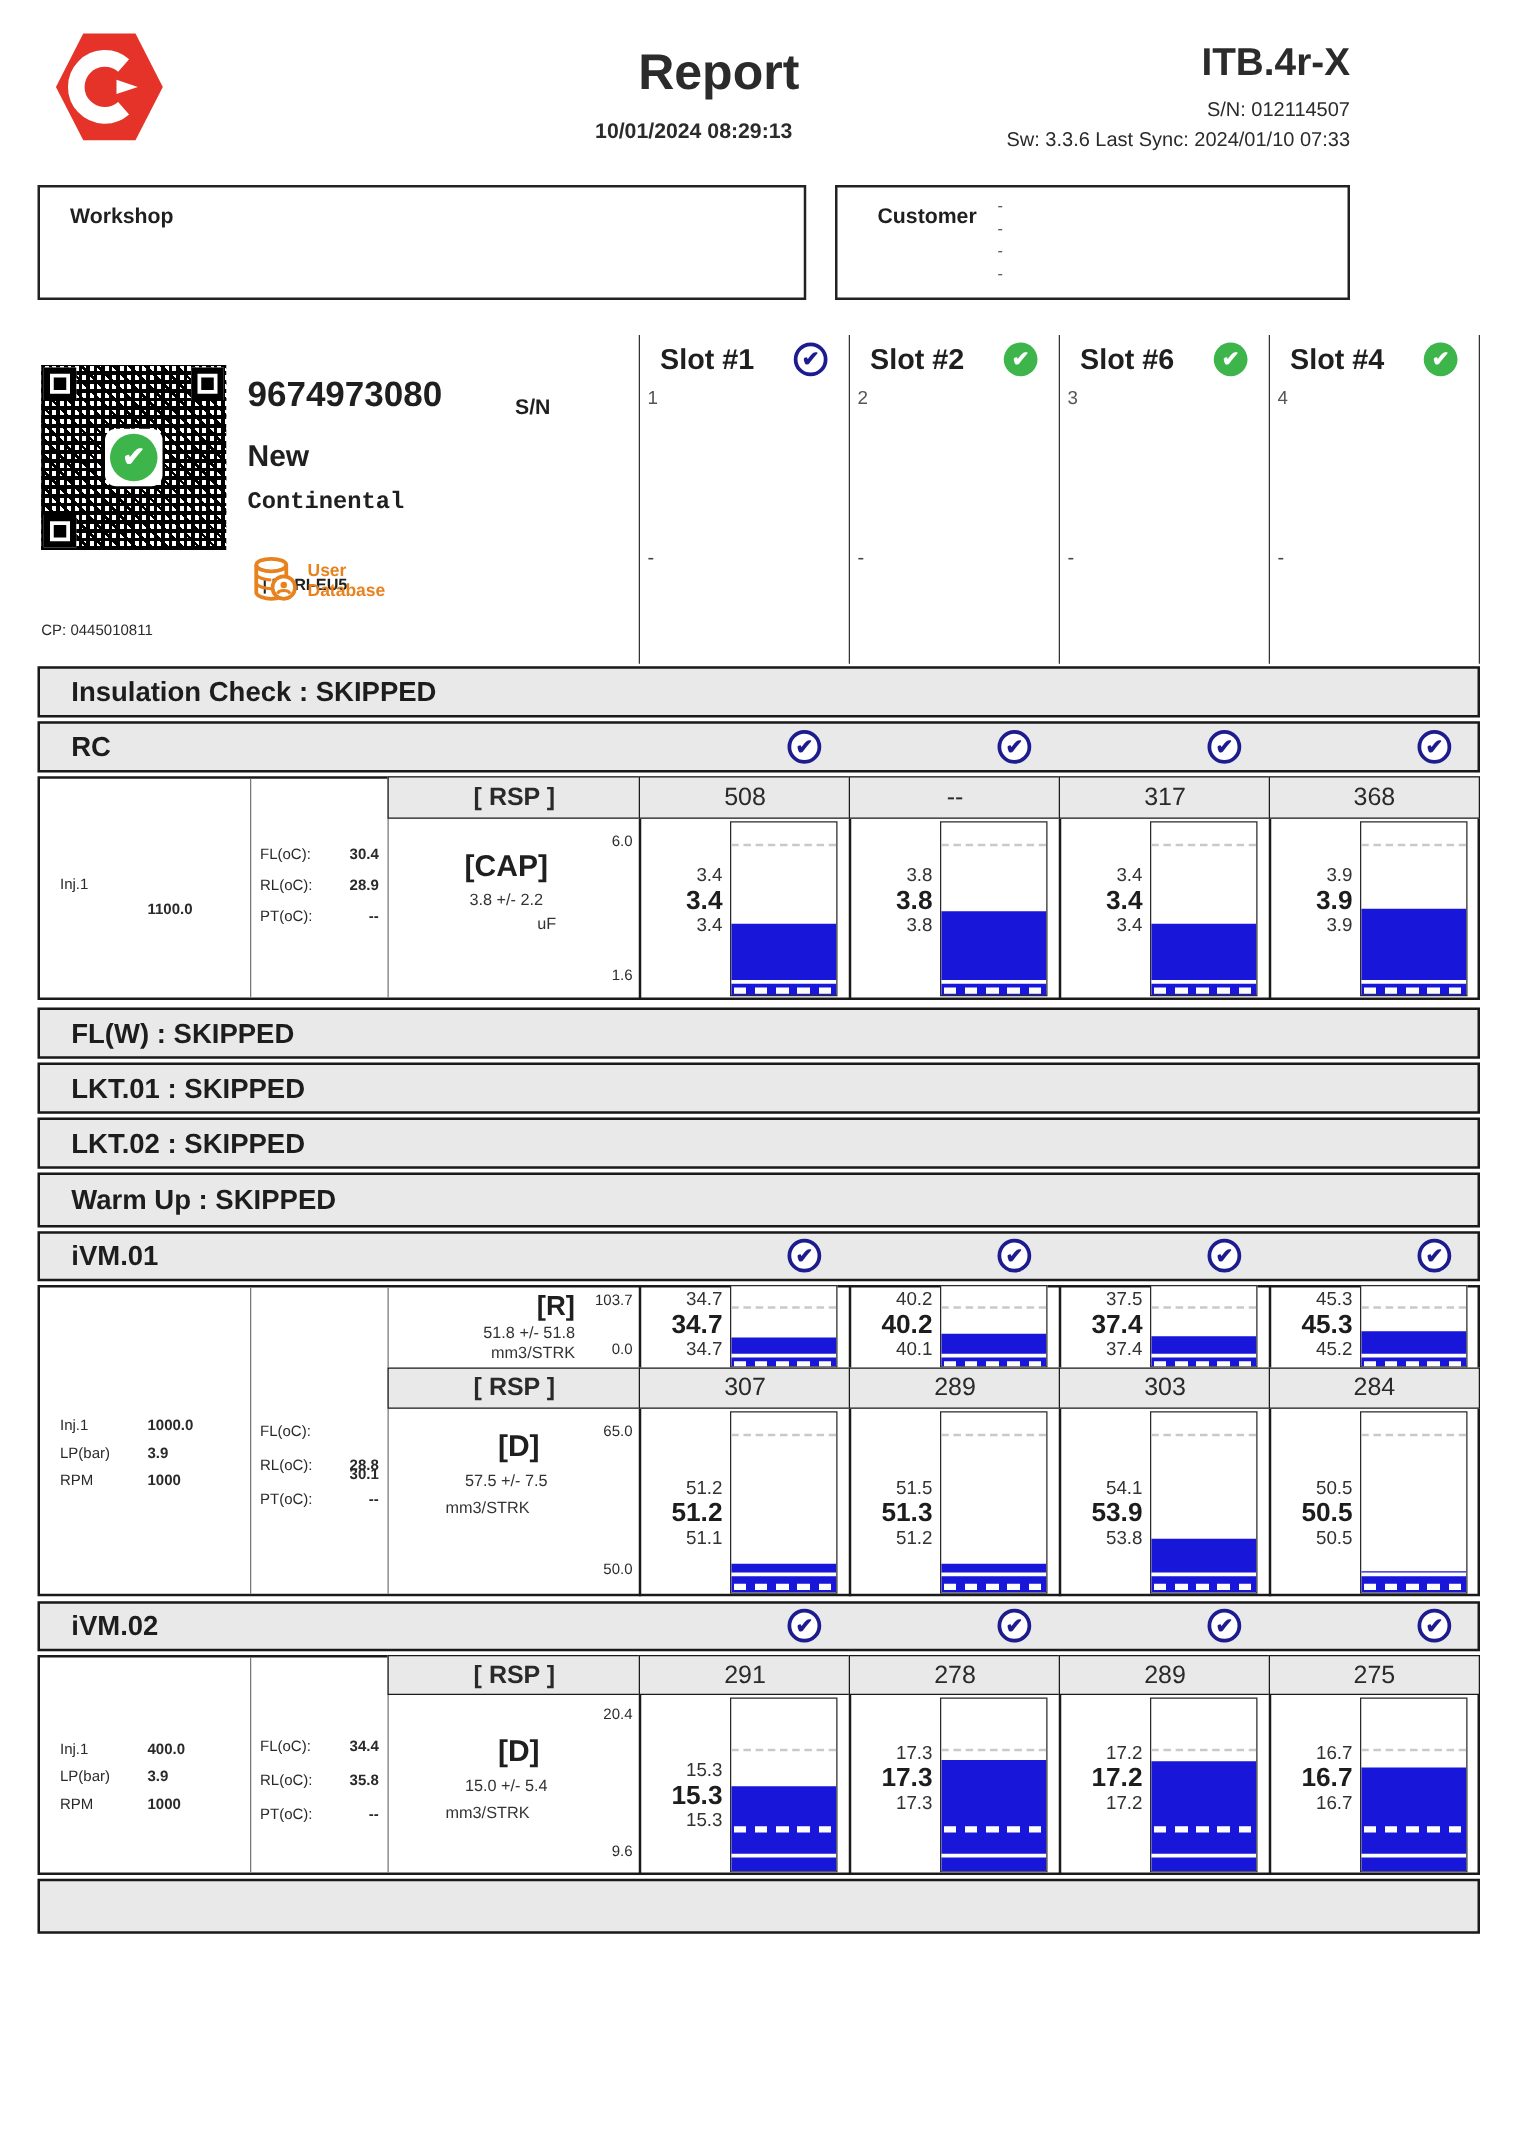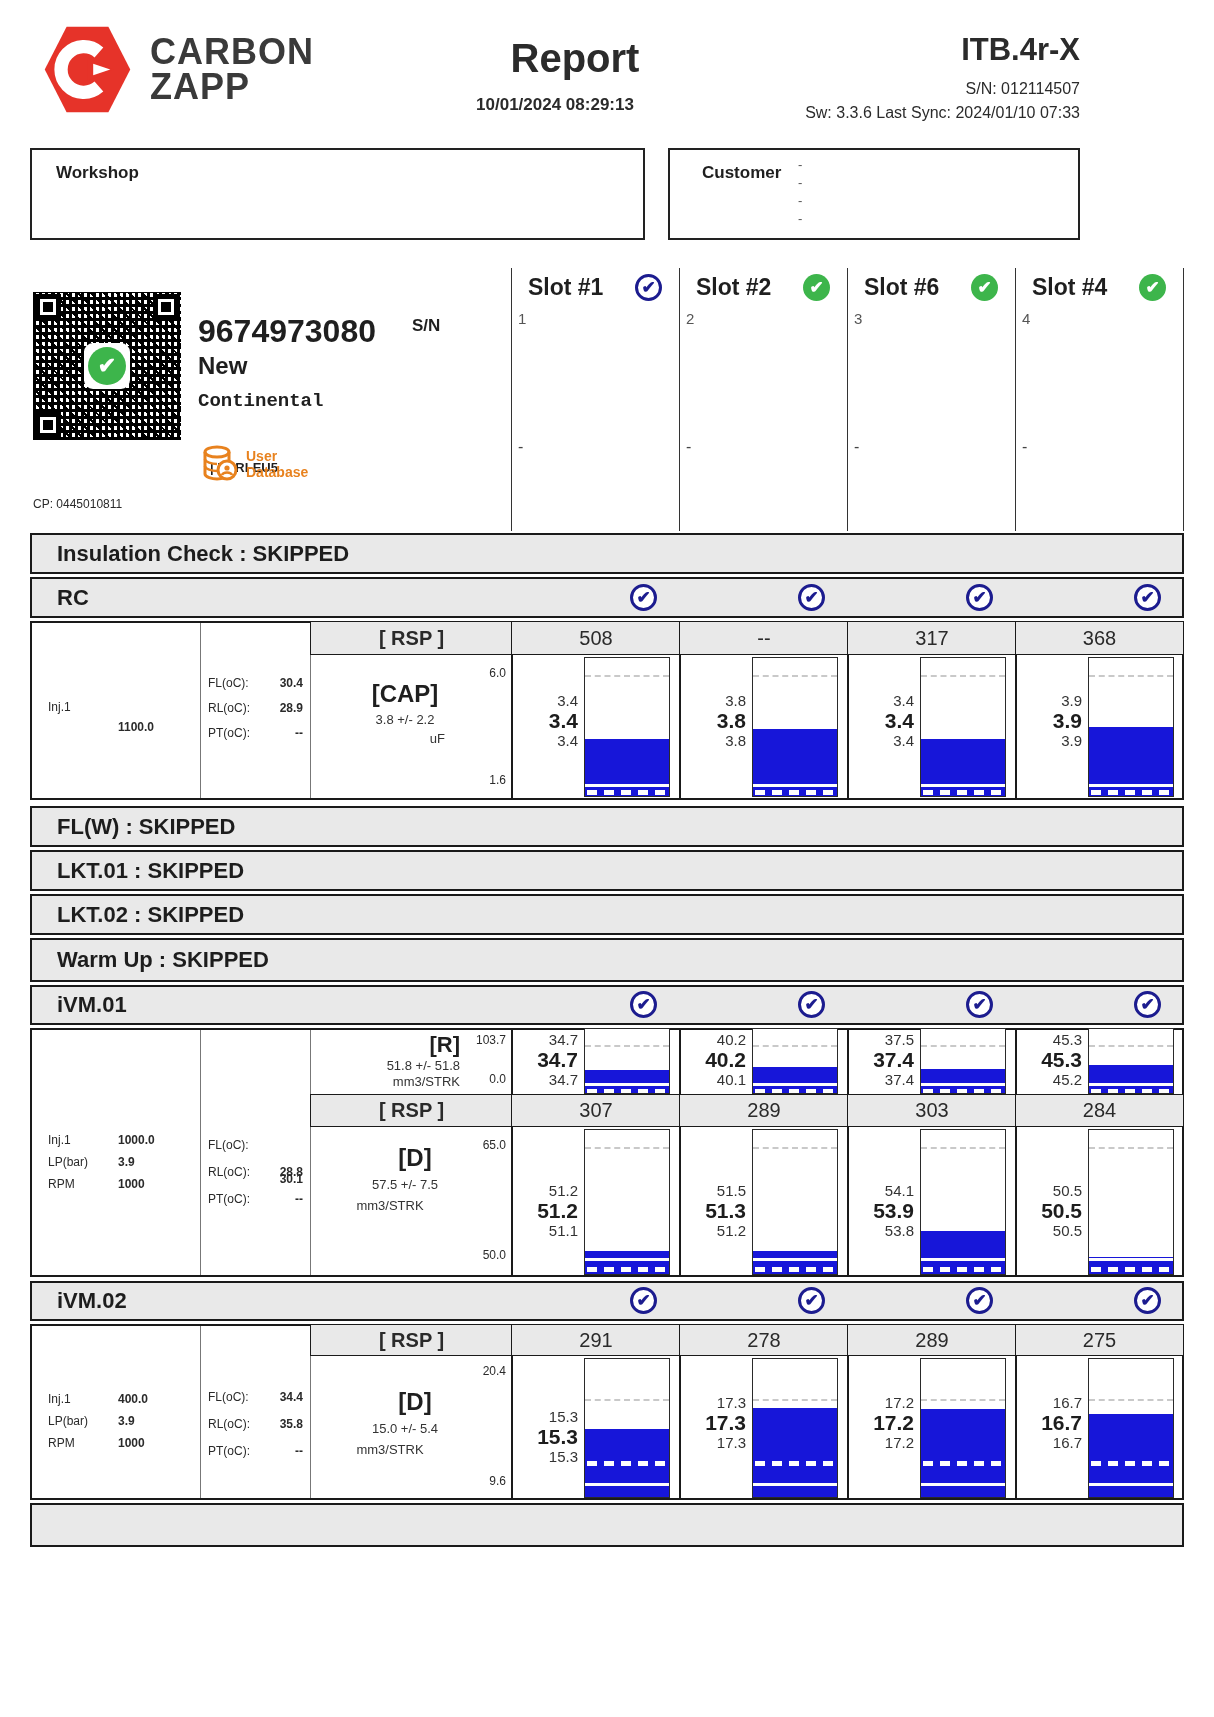--- a/index.html
+++ b/index.html
@@ -50,24 +50,20 @@
 <body>
 
 <div class="page">
 
   <svg class="abs" style="left:40px;top:22px;" width="95" height="95" viewBox="0 0 100 100">
     <polygon points="28,5 72,5 95,50 72,95 28,95 5,50" fill="#e63329"></polygon>
     <path d="M 62 32 A 24 24 0 1 0 62 68" stroke="#fff" stroke-width="14" fill="none" stroke-linecap="butt"></path>
     <polygon points="50,38 78,50 50,62" fill="#e63329"></polygon>
     <polygon points="56,44 74,50 56,56" fill="#fff"></polygon>
   </svg>
-  <div class="abs" style="left:150px;top:34px;font-size:36px;font-weight:bold;color:#3a3a3a;line-height:35px;letter-spacing:1px;">
-    <div>CARBON</div>
-    <div>ZAPP</div>
-  </div>
   <div class="abs c" style="left:400px;top:36px;width:350px;font-size:40px;font-weight:bold;color:#2b2b2b;">Report</div>
   <div class="abs c" style="left:380px;top:95px;width:350px;font-size:17px;font-weight:bold;color:#2b2b2b;">10/01/2024 08:29:13</div>
   <div class="abs r" style="right:134px;top:32px;width:400px;font-size:31px;font-weight:bold;color:#2b2b2b;">ITB.4r-X</div>
   <div class="abs r" style="right:134px;top:80px;width:400px;font-size:16px;color:#2b2b2b;">S/N: 012114507</div>
   <div class="abs r" style="right:134px;top:104px;width:500px;font-size:16px;color:#2b2b2b;">Sw: 3.3.6 Last Sync: 2024/01/10 07:33</div>
 
   <div class="box" style="left:30px;top:148px;width:615px;height:92px;">
     <div class="abs b" style="left:24px;top:13px;font-size:17px;">Workshop</div>
   </div>
   <div class="box" style="left:668px;top:148px;width:412px;height:92px;">
@@ -107,21 +103,21 @@
   <div class="abs" style="left:1022px;top:438px;font-size:16px;color:#444;">-</div>
 
   <div class="qr" style="left:33px;top:292px;width:148px;height:148px;">
     <div class="finder" style="left:2px;top:2px;"></div>
     <div class="finder" style="right:2px;top:2px;"></div>
     <div class="finder" style="left:2px;bottom:2px;"></div>
     <div class="qrcheck" style="left:51px;top:51px;">
         <div>✔</div>
       </div>
   </div>
-  <div class="abs b" style="left:198px;top:313px;font-size:32px;">9674973080</div>
+  <div class="abs b" style="left:198px;top:300px;font-size:28px;">9674973080</div>
   <div class="abs b" style="left:412px;top:316px;font-size:17px;">S/N</div>
   <div class="abs b" style="left:198px;top:352px;font-size:24px;">New</div>
   <div class="abs b" style="left:198px;top:390px;font-size:19px;font-family:Liberation Mono, monospace;">Continental</div>
   <div class="abs b" style="left:210px;top:417px;font-size:13px;margin-top:43px;">| PCRI-EU5</div>
   <div class="abs lbl15" style="left:33px;top:497px;">CP: 0445010811</div>
   <svg class="abs" style="left:200px;top:444px;" width="40" height="40" viewBox="0 0 40 40">
     <ellipse cx="17" cy="8" rx="12" ry="5" fill="none" stroke="#e8821e" stroke-width="3"></ellipse>
     <path d="M5 8 V 30 C5 33 12 35 17 35 C22 35 29 33 29 30 V 8" fill="none" stroke="#e8821e" stroke-width="3"></path>
     <path d="M5 15 C5 18 12 20 17 20" fill="none" stroke="#e8821e" stroke-width="2.5"></path>
     <path d="M5 22 C5 25 12 27 17 27" fill="none" stroke="#e8821e" stroke-width="2.5"></path>

